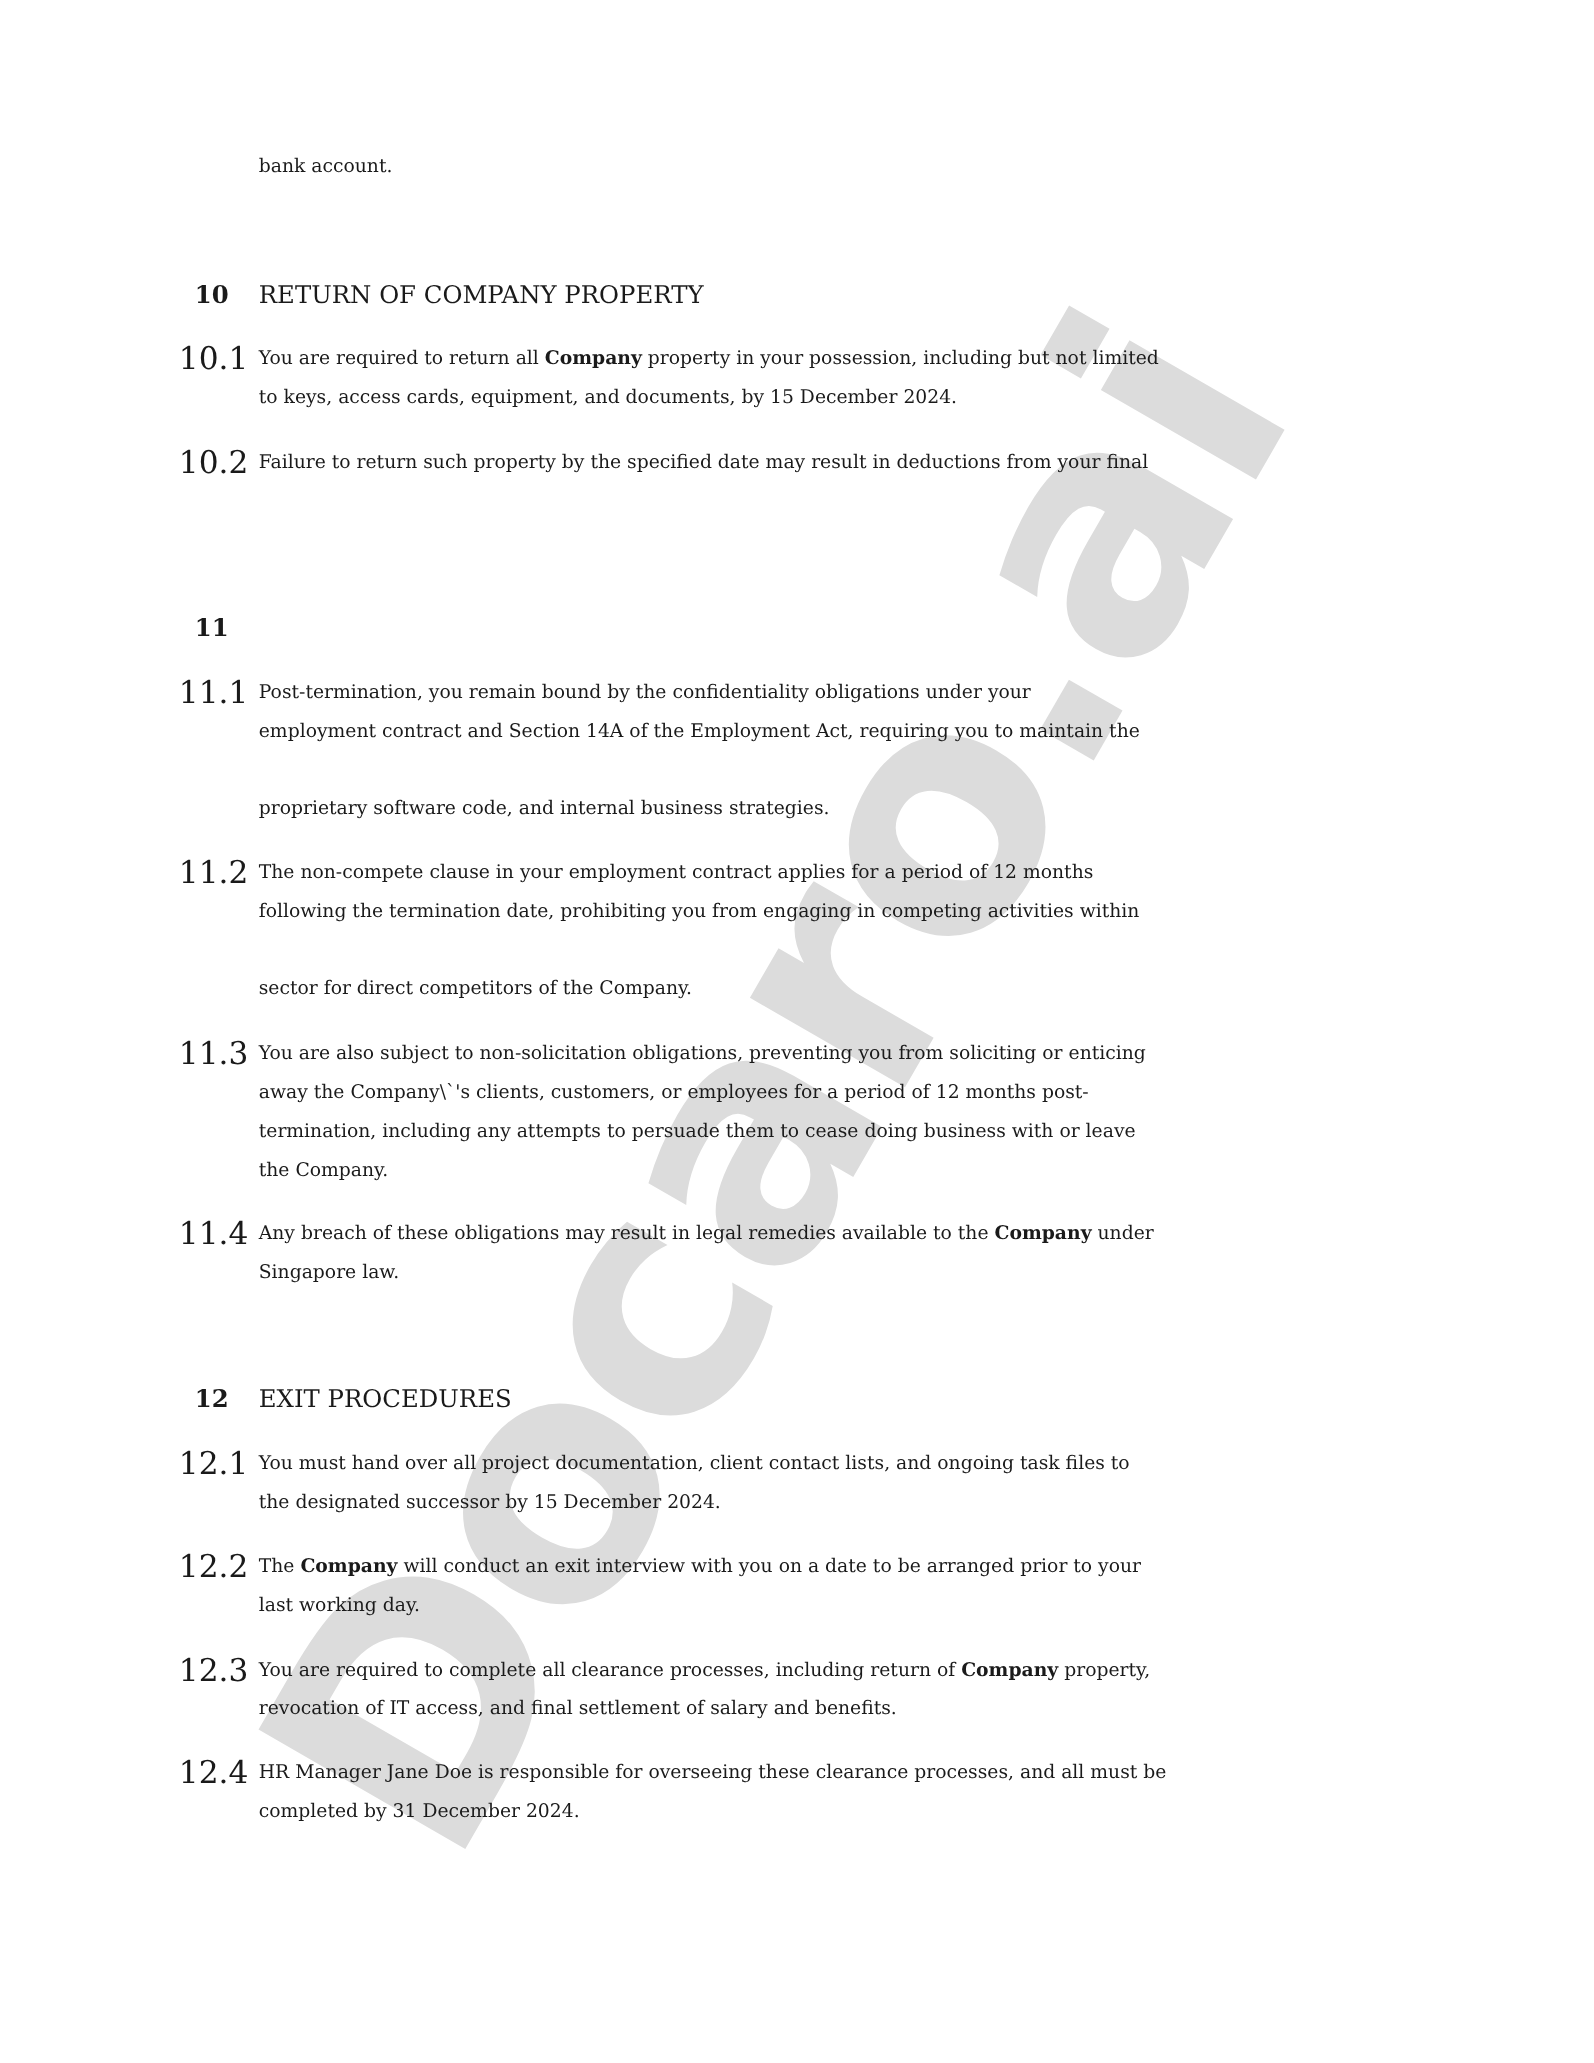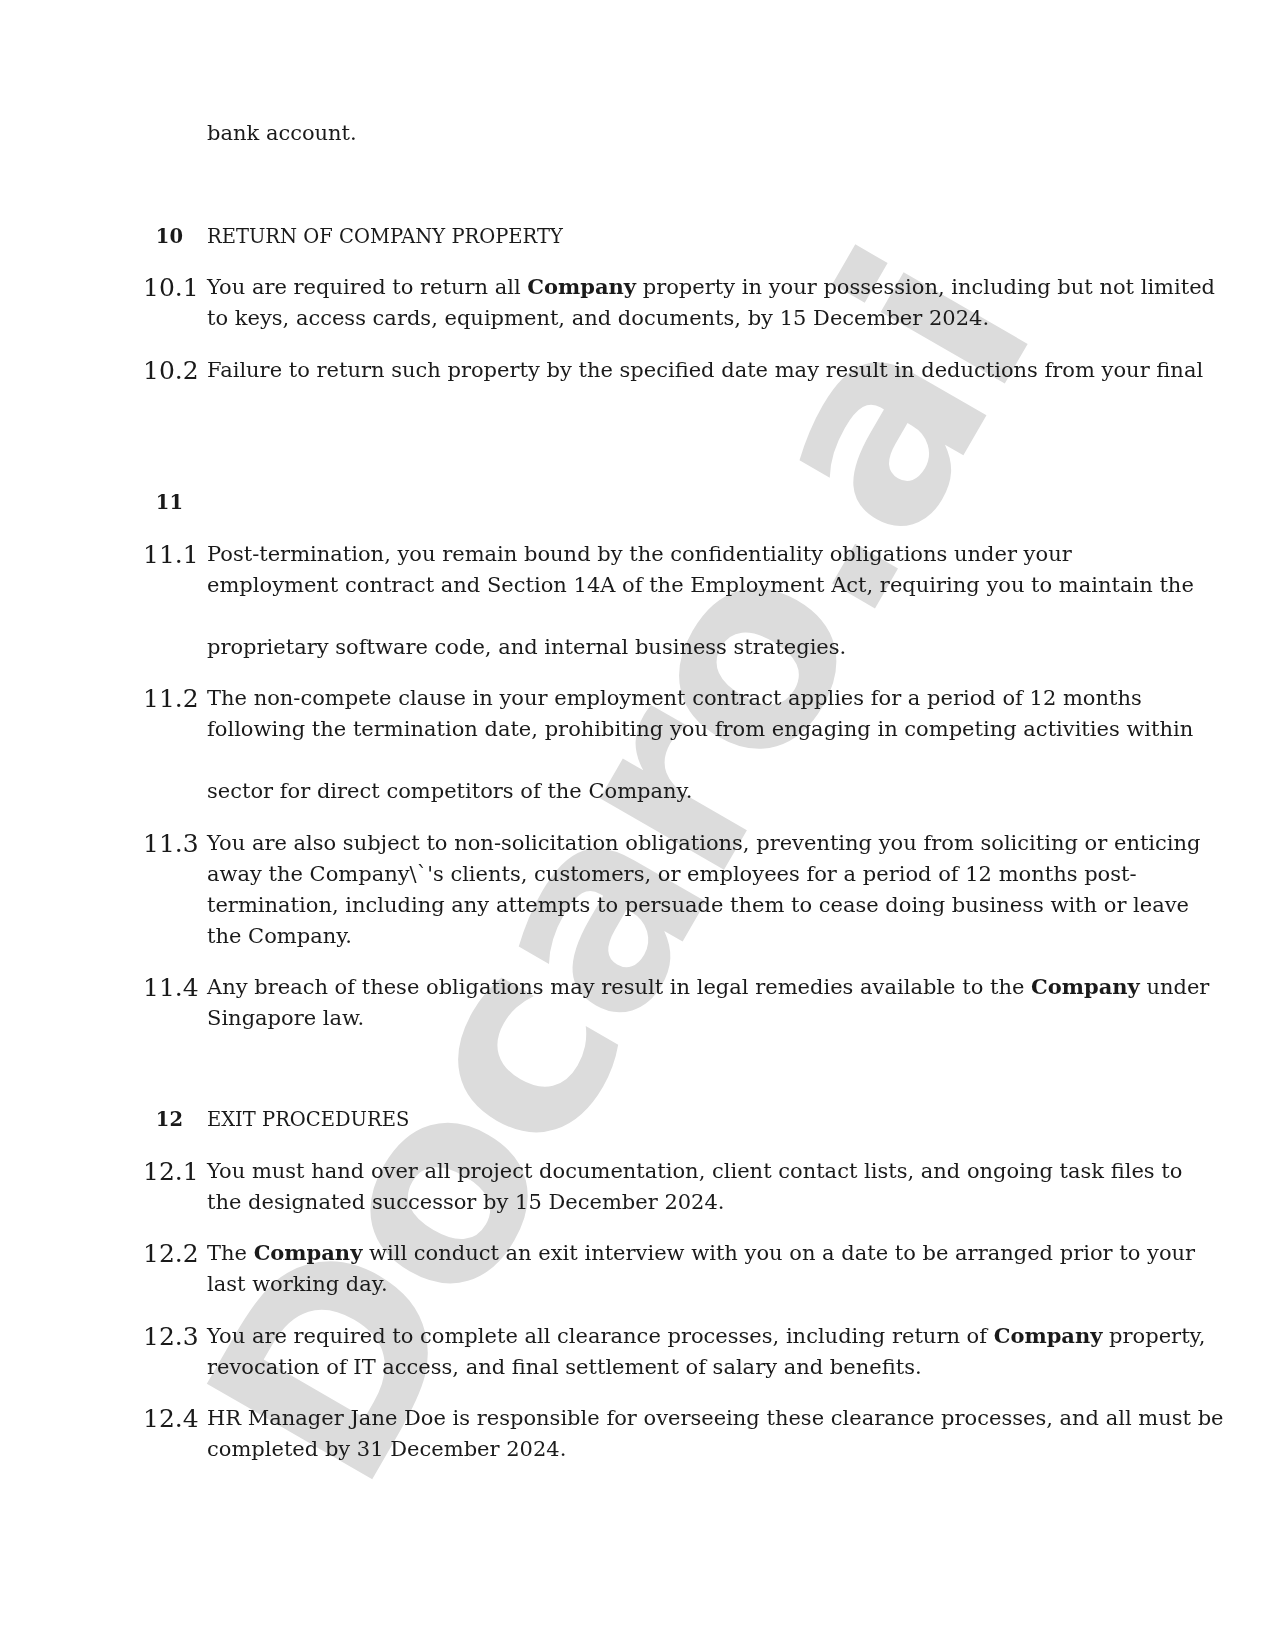--- a/index.html
+++ b/index.html
@@ -11,21 +11,21 @@
     z-index: 0; pointer-events: none;
   }
   .watermark span {
     position: absolute; left: 0; top: 0;
     transform: translate(-50%, -50%) rotate(-60deg);
     font-family: "DejaVu Sans", "Liberation Sans", sans-serif;
     font-weight: bold; font-size: 262px; letter-spacing: -6px;
     color: #dcdcdc; white-space: nowrap; line-height: 1;
   }
   .content { position: absolute; left: 0; top: 0; width: 1275px; height: 1650px; z-index: 1; }
-  .line { position: absolute; left: 207px; font-size: 21px; line-height: 31px;
+  .line { position: absolute; left: 207px; font-size: 15px; line-height: 31px;
           white-space: nowrap; transform: translateY(-50%); }
   .num { position: absolute; font-size: 25px; line-height: 31px; width: 50px; text-align: left;
          left: 143px; transform: translateY(-50%); white-space: nowrap; }
   .hnum { position: absolute; left: 143px; width: 40px; text-align: right;
           font-size: 19.5px; font-weight: bold; line-height: 31px; transform: translateY(-50%); }
   .htitle { position: absolute; left: 207px; font-size: 19.5px; font-weight: normal; line-height: 31px;
             transform: translateY(-50%); white-space: nowrap; }
   b { font-weight: bold; }
 </style>
 </head>

